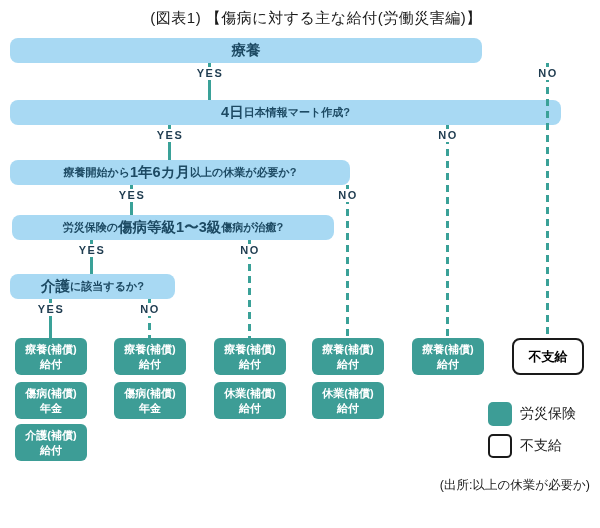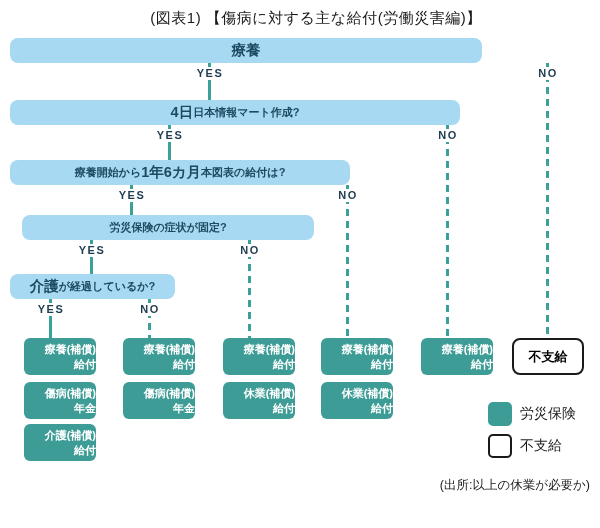--- a/index.html
+++ b/index.html
@@ -8,23 +8,23 @@
   #canvas { position:relative; width:600px; height:528px; background:#fff; overflow:hidden; }
 
   .title { position:absolute; top:9px; left:16px; width:600px; text-align:center;
            font-size:15px; font-weight:500; color:#1a1a1a; letter-spacing:0.5px; }
 
   .qbar { position:absolute; height:25px; background:#a8d9f3; border-radius:8px;
           display:flex; align-items:center; justify-content:center;
           color:#1d4a63; font-weight:bold; font-size:11px; white-space:nowrap; }
   .qbar .em { font-size:14.5px; }
   #q1 { left:10px; top:38px;  width:472px; }
-  #q2 { left:10px; top:100px; width:450px; }
+  #q2 { left:10px; top:100px; width:551px; }
   #q3 { left:10px; top:160px; width:340px; }
-  #q4 { left:22px; top:215px; width:292px; }
+  #q4 { left:12px; top:215px; width:322px; }
   #q5 { left:10px; top:274px; width:165px; }
 
   .vline  { position:absolute; width:3px; background:#3aa198; }
   .vdline { position:absolute; width:3px;
             background:repeating-linear-gradient(180deg,#3aa198 0 7px,transparent 7px 12px); }
   #l1 { left:208px; top:63px;  height:37px; }
   #l2 { left:168px; top:125px; height:35px; }
   #l3 { left:130px; top:185px; height:30px; }
   #l4 { left:90px;  top:240px; height:34px; }
   #l5 { left:49px;  top:299px; height:39px; }
@@ -37,22 +37,22 @@
   .yn { position:absolute; transform:translateX(-50%); background:#fff; padding:0 3px;
         font-size:11px; font-weight:bold; color:#1e3b4f; letter-spacing:1.5px; line-height:13px; }
   #yn1y { left:210px; top:67px; }  #yn1n { left:548px; top:67px; }
   #yn2y { left:170px; top:129px; } #yn2n { left:448px; top:129px; }
   #yn3y { left:132px; top:189px; } #yn3n { left:348px; top:189px; }
   #yn4y { left:92px;  top:244px; } #yn4n { left:250px; top:244px; }
   #yn5y { left:51px;  top:303px; } #yn5n { left:150px; top:303px; }
 
   .bbox { position:absolute; width:72px; height:37px; background:#3d9d96; border-radius:6px;
           color:#fff; font-weight:bold; font-size:11px; line-height:1.3;
-          display:flex; flex-direction:column; align-items:flex-end; justify-content:center;
-          text-align:center; white-space:nowrap;margin-left:9px; }
+          display:flex; flex-direction:column; align-items:center; justify-content:center;
+          text-align:center; white-space:nowrap; }
   .c1 { left:15px; }  .c2 { left:114px; } .c3 { left:214px; }
   .c4 { left:312px; } .c5 { left:412px; }
   .r1 { top:338px; } .r2 { top:382px; } .r3 { top:424px; }
 
   .nopay-box { position:absolute; left:512px; top:338px; width:72px; height:37px;
                background:#fff; border:2px solid #1a1a1a; border-radius:8px;
                display:flex; align-items:center; justify-content:center;
                font-size:13px; font-weight:bold; color:#000; }
 
   .legend-item { position:absolute; left:488px; display:flex; align-items:center; }
@@ -77,30 +77,31 @@
       <span class="em">療養</span>
   </div>
   <div class="qbar" id="q2">
     <span></span>
       <span class="em">4日</span>
       <span>日本情報マート作成?</span>
   </div>
   <div class="qbar" id="q3">
     <span>療養開始から</span>
       <span class="em">1年6カ月</span>
-      <span>本図表の給付は?</span>
+      <span>以上の休業が必要か?</span>
   </div>
   <div class="qbar" id="q4">
     <span>労災保険の</span>
-      <span>症状が固定?</span>
+      <span class="em">傷病等級1〜3級</span>
+      <span>傷病が治癒?</span>
   </div>
   <div class="qbar" id="q5">
     <span></span>
       <span class="em">介護</span>
-      <span>が経過しているか?</span>
+      <span>に該当するか?</span>
   </div>
 
   <div class="vline" id="l1"></div>
   <div class="vline" id="l2"></div>
   <div class="vline" id="l3"></div>
   <div class="vline" id="l4"></div>
   <div class="vline" id="l5"></div>
 
   <div class="vdline" id="d1"></div>
   <div class="vdline" id="d2"></div>

